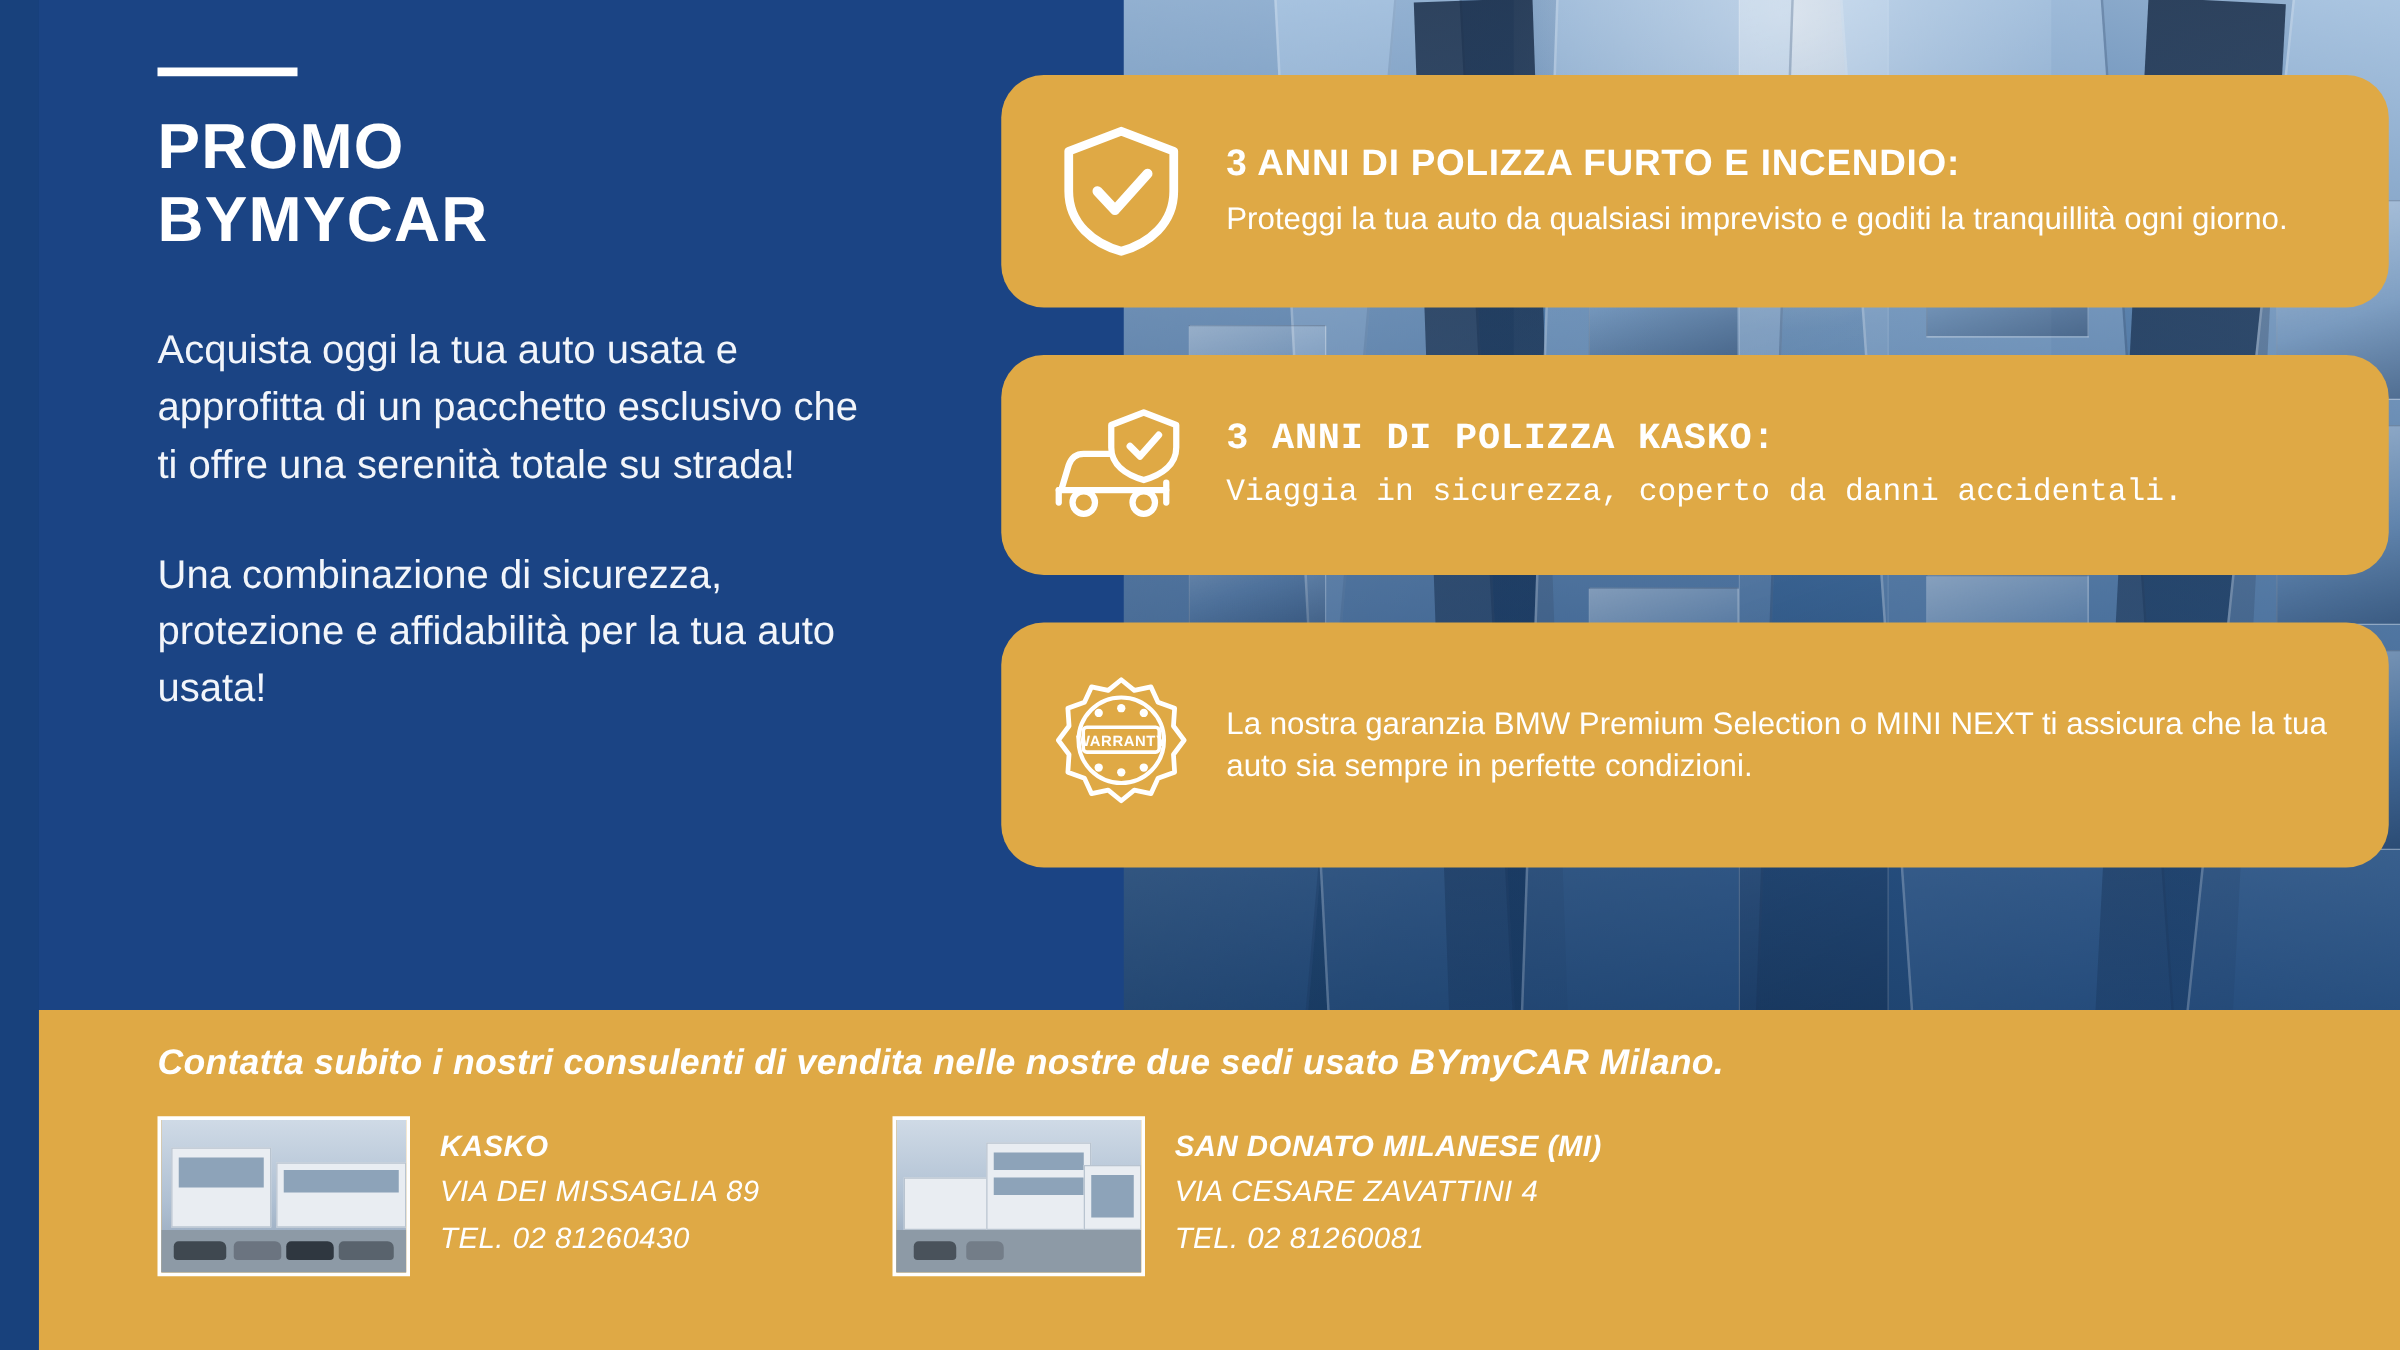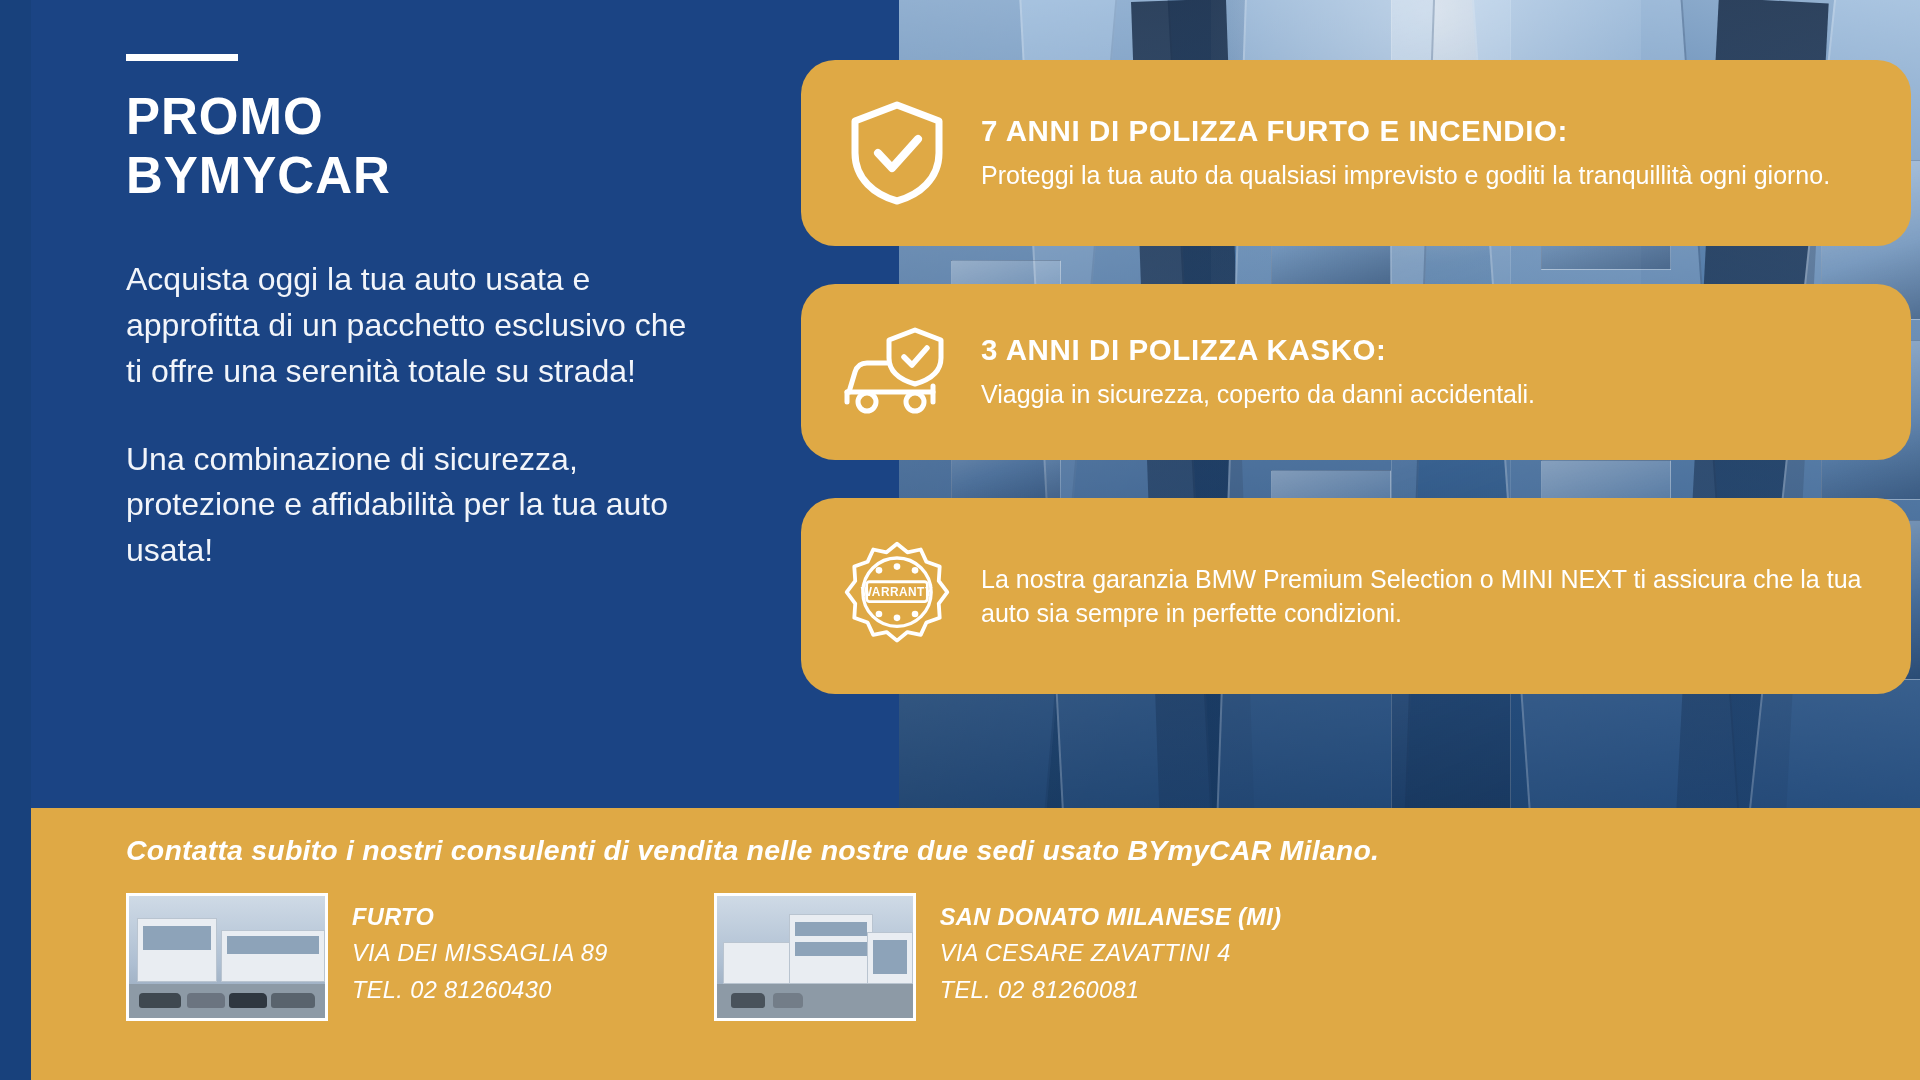--- a/index.html
+++ b/index.html
@@ -100,21 +100,21 @@
     font-weight: bold;
     letter-spacing: 0.6px;
     margin-bottom: 10px;
   }
   .card-desc {
     color: #ffffff;
     font-size: 25px;
     line-height: 1.37;
     font-weight: 400;
   }
-  .card--k { min-height: 176px; }
+  .card--k { min-height: 176px; font-family: Liberation Mono, monospace; }
   .card--w { min-height: 196px; }
 
   
   .footer {
     position: absolute;
     left: 0; bottom: 0; width: 1920px; height: 272px;
     background: #dfa945;
     padding: 26px 60px 0 95px;
     font-style: italic;
   }
@@ -194,21 +194,21 @@
   <div class="cards">
 
     <div class="card">
       <div class="card-icon">
         <svg width="100" height="108" viewBox="0 0 100 108" fill="none">
           <path d="M50 6 L92 22 V54 C92 80 72 96 50 102 C28 96 8 80 8 54 V22 Z" stroke="#ffffff" stroke-width="7" fill="none" stroke-linejoin="round"></path>
           <path d="M31 54 L45 69 L71 40" stroke="#ffffff" stroke-width="8" fill="none" stroke-linecap="round" stroke-linejoin="round"></path>
         </svg>
       </div>
       <div class="card-text">
-        <div class="card-title">7 ANNI DI POLIZZA FURTO E INCENDIO:</div>
+        <div class="card-title">3 ANNI DI POLIZZA FURTO E INCENDIO:</div>
         <div class="card-desc">Proteggi la tua auto da qualsiasi imprevisto e goditi la tranquillità ogni giorno.</div>
       </div>
     </div>
 
     <div class="card card--k">
       <div class="card-icon">
         <svg width="112" height="92" viewBox="0 0 112 92" fill="none">
           <path d="M8 66 L14 46 C16 40 20 37 26 37 L62 37 C67 37 70 39 73 43 L80 52" stroke="#ffffff" stroke-width="5" fill="none" stroke-linecap="round" stroke-linejoin="round"></path>
           <path d="M6 66 H92" stroke="#ffffff" stroke-width="5" stroke-linecap="round"></path>
           <path d="M6 66 V76" stroke="#ffffff" stroke-width="5" stroke-linecap="round"></path>
@@ -258,21 +258,21 @@
           <div class="glass" style="left:14px; top:30px; width:68px; height:24px;"></div>
           <div class="bldg" style="left:92px; top:34px; width:104px; height:52px;"></div>
           <div class="glass" style="left:98px; top:40px; width:92px; height:18px;"></div>
           <div class="ground"></div>
           <div class="car" style="left:10px; width:42px; background:#3f4850;"></div>
           <div class="car" style="left:58px; width:38px; background:#6b7480;"></div>
           <div class="car" style="left:100px; width:38px; background:#2f3740;"></div>
           <div class="car" style="left:142px; width:44px; background:#59636d;"></div>
         </div>
         <div class="loc-text">
-          <div class="name">FURTO</div>
+          <div class="name">KASKO</div>
           <div>VIA DEI MISSAGLIA 89</div>
           <div>TEL. 02 81260430</div>
         </div>
       </div>
 
       <div class="loc">
         <div class="loc-photo">
           <div class="sky2"></div>
           <div class="bldg" style="left:6px; top:46px; width:74px; height:42px;"></div>
           <div class="bldg" style="left:72px; top:18px; width:84px; height:70px;"></div>

